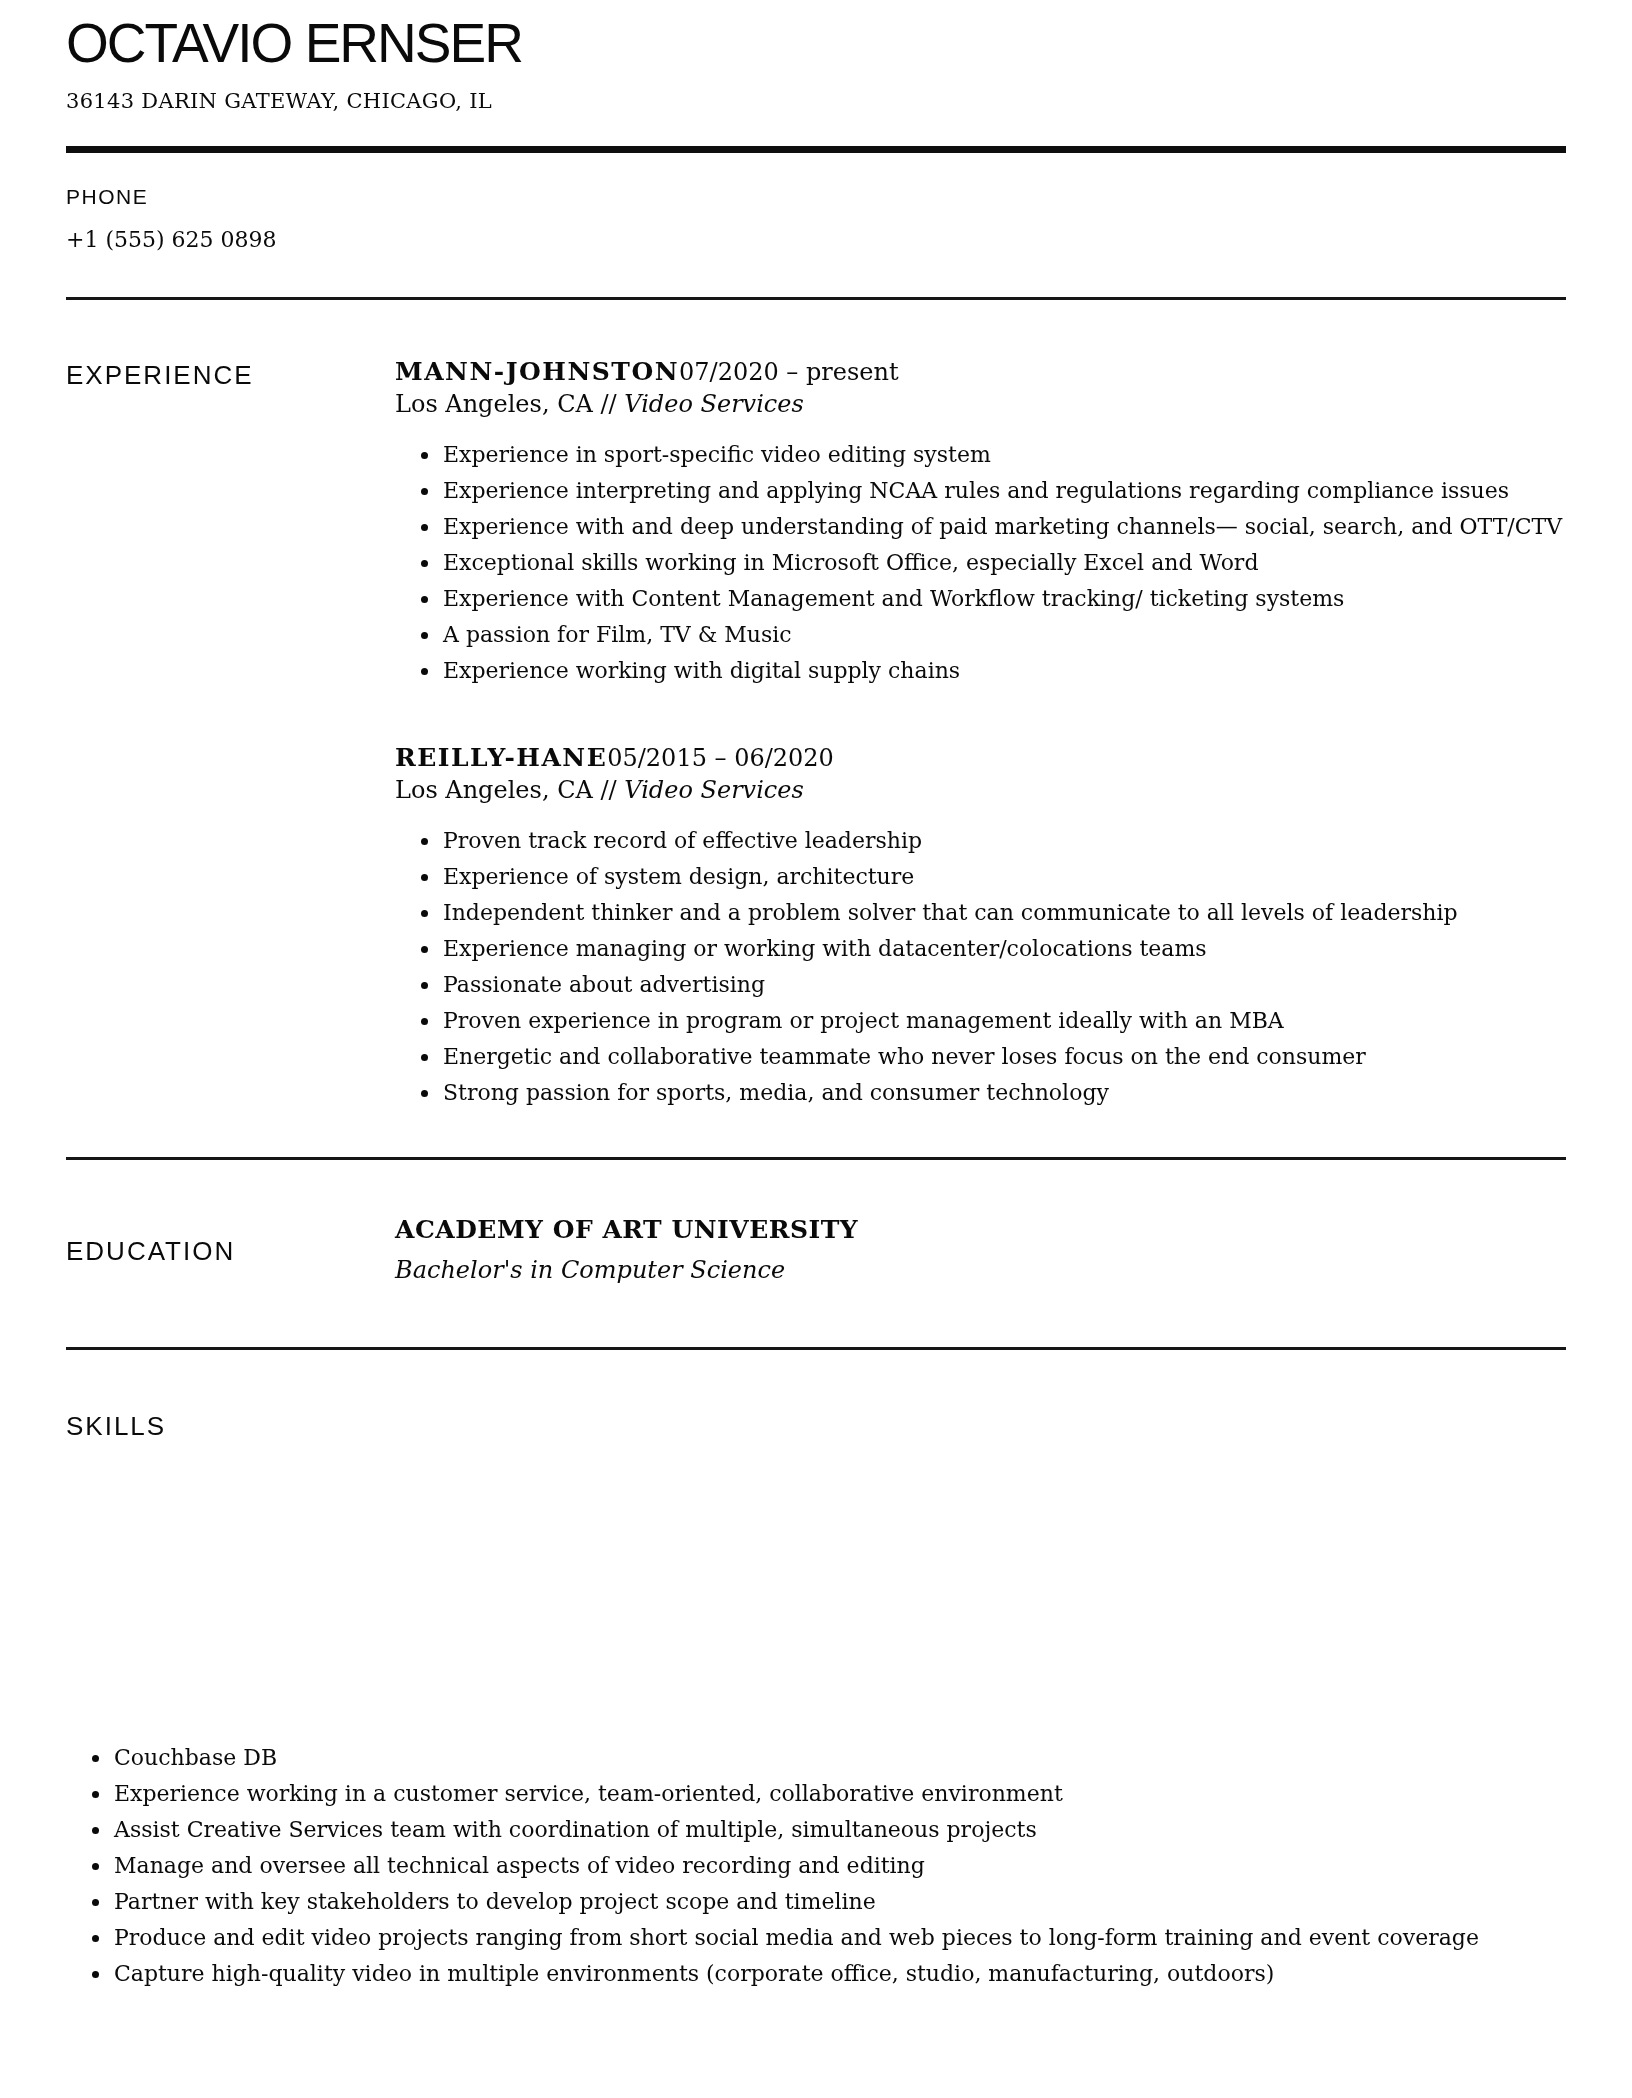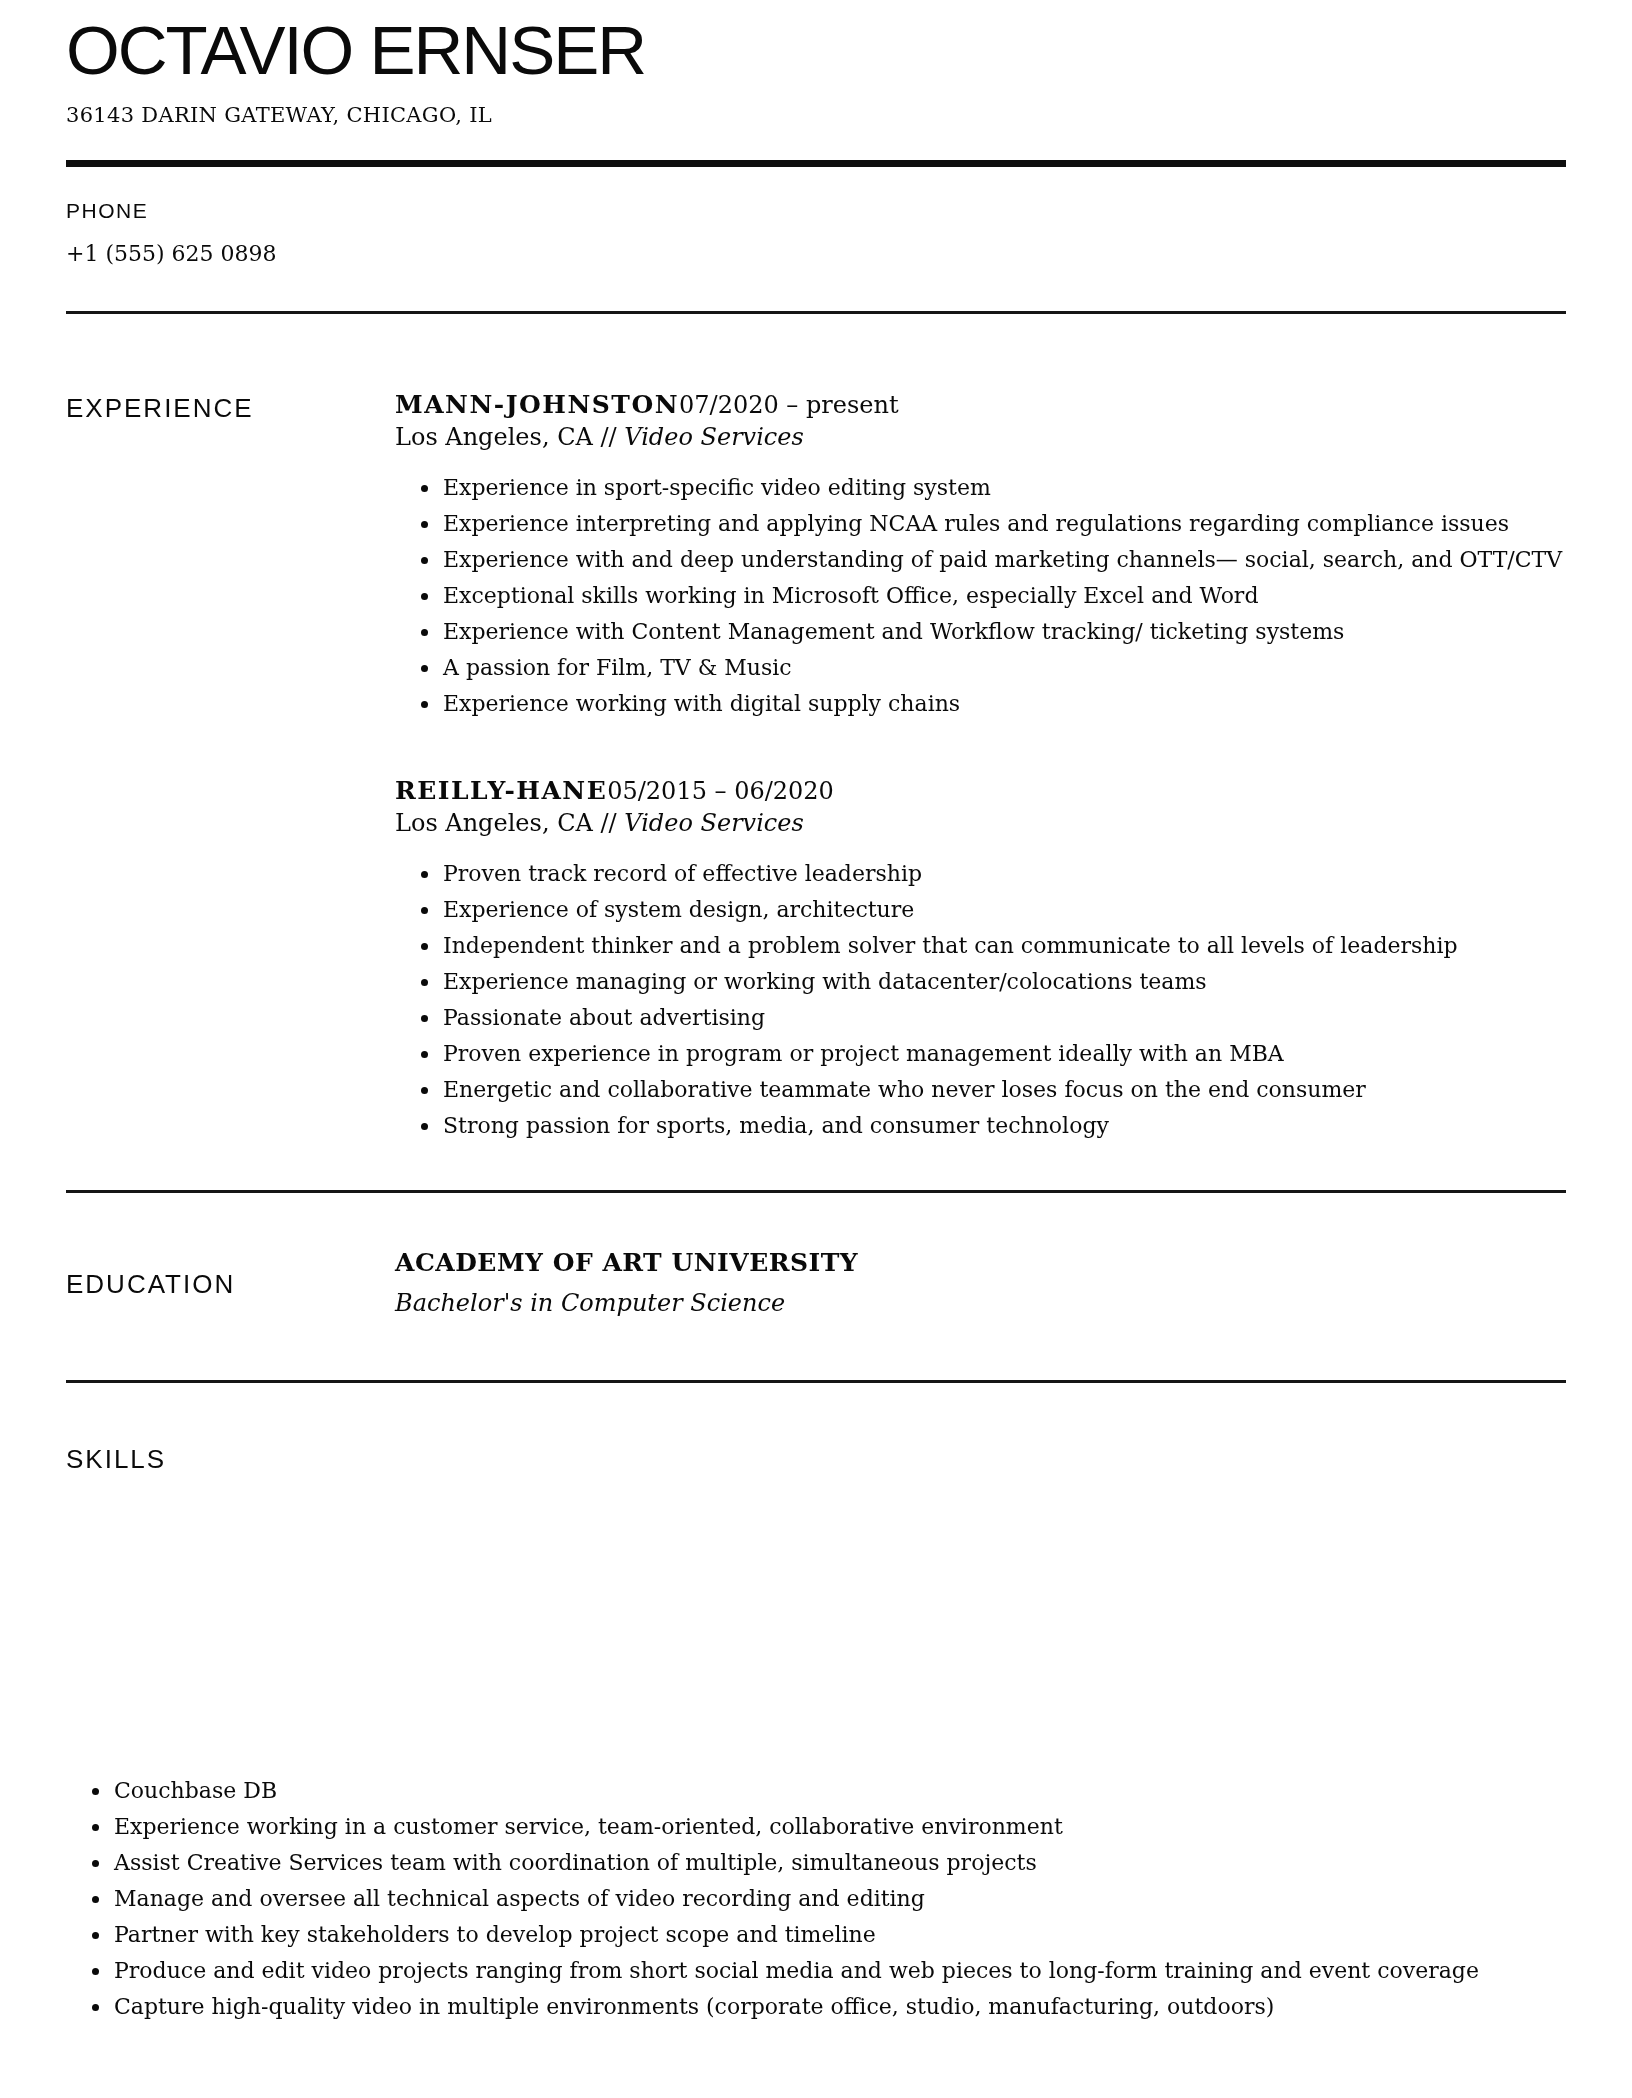--- a/index.html
+++ b/index.html
@@ -10,21 +10,21 @@
     padding:0 66px;
     background:#ffffff;
     color:#0a0a0a;
     font-family:"DejaVu Serif", serif;
     overflow:hidden;
   }
   
   .name{
     font-family:"Liberation Sans", sans-serif;
     font-weight:400;
-    font-size:69px;
+    font-size:55px;
     letter-spacing:-2px;
     line-height:1;
     margin-top:16px;
     white-space:nowrap;
   }
   .address{
     font-size:21px;
     letter-spacing:0.3px;
     margin-top:18px;
   }
@@ -43,21 +43,21 @@
     font-size:22px;
     margin-top:18px;
   }
   .rule-thin{
     height:3px;
     background:#161616;
     margin-top:45px;
   }
   
   .section{display:flex;align-items:flex-start;}
-  .section.experience{padding-top:76px;}
+  .section.experience{padding-top:57px;}
   .section.education{padding-top:55px;align-items:center;}
   .section.skills{padding-top:58px;flex-direction:column;}
   .section-label{
     flex:0 0 329px;
     font-family:"Liberation Sans", sans-serif;
     font-size:26px;
     letter-spacing:2px;
     padding-top:3px;
   }
   .section-content{flex:1;min-width:0;}

